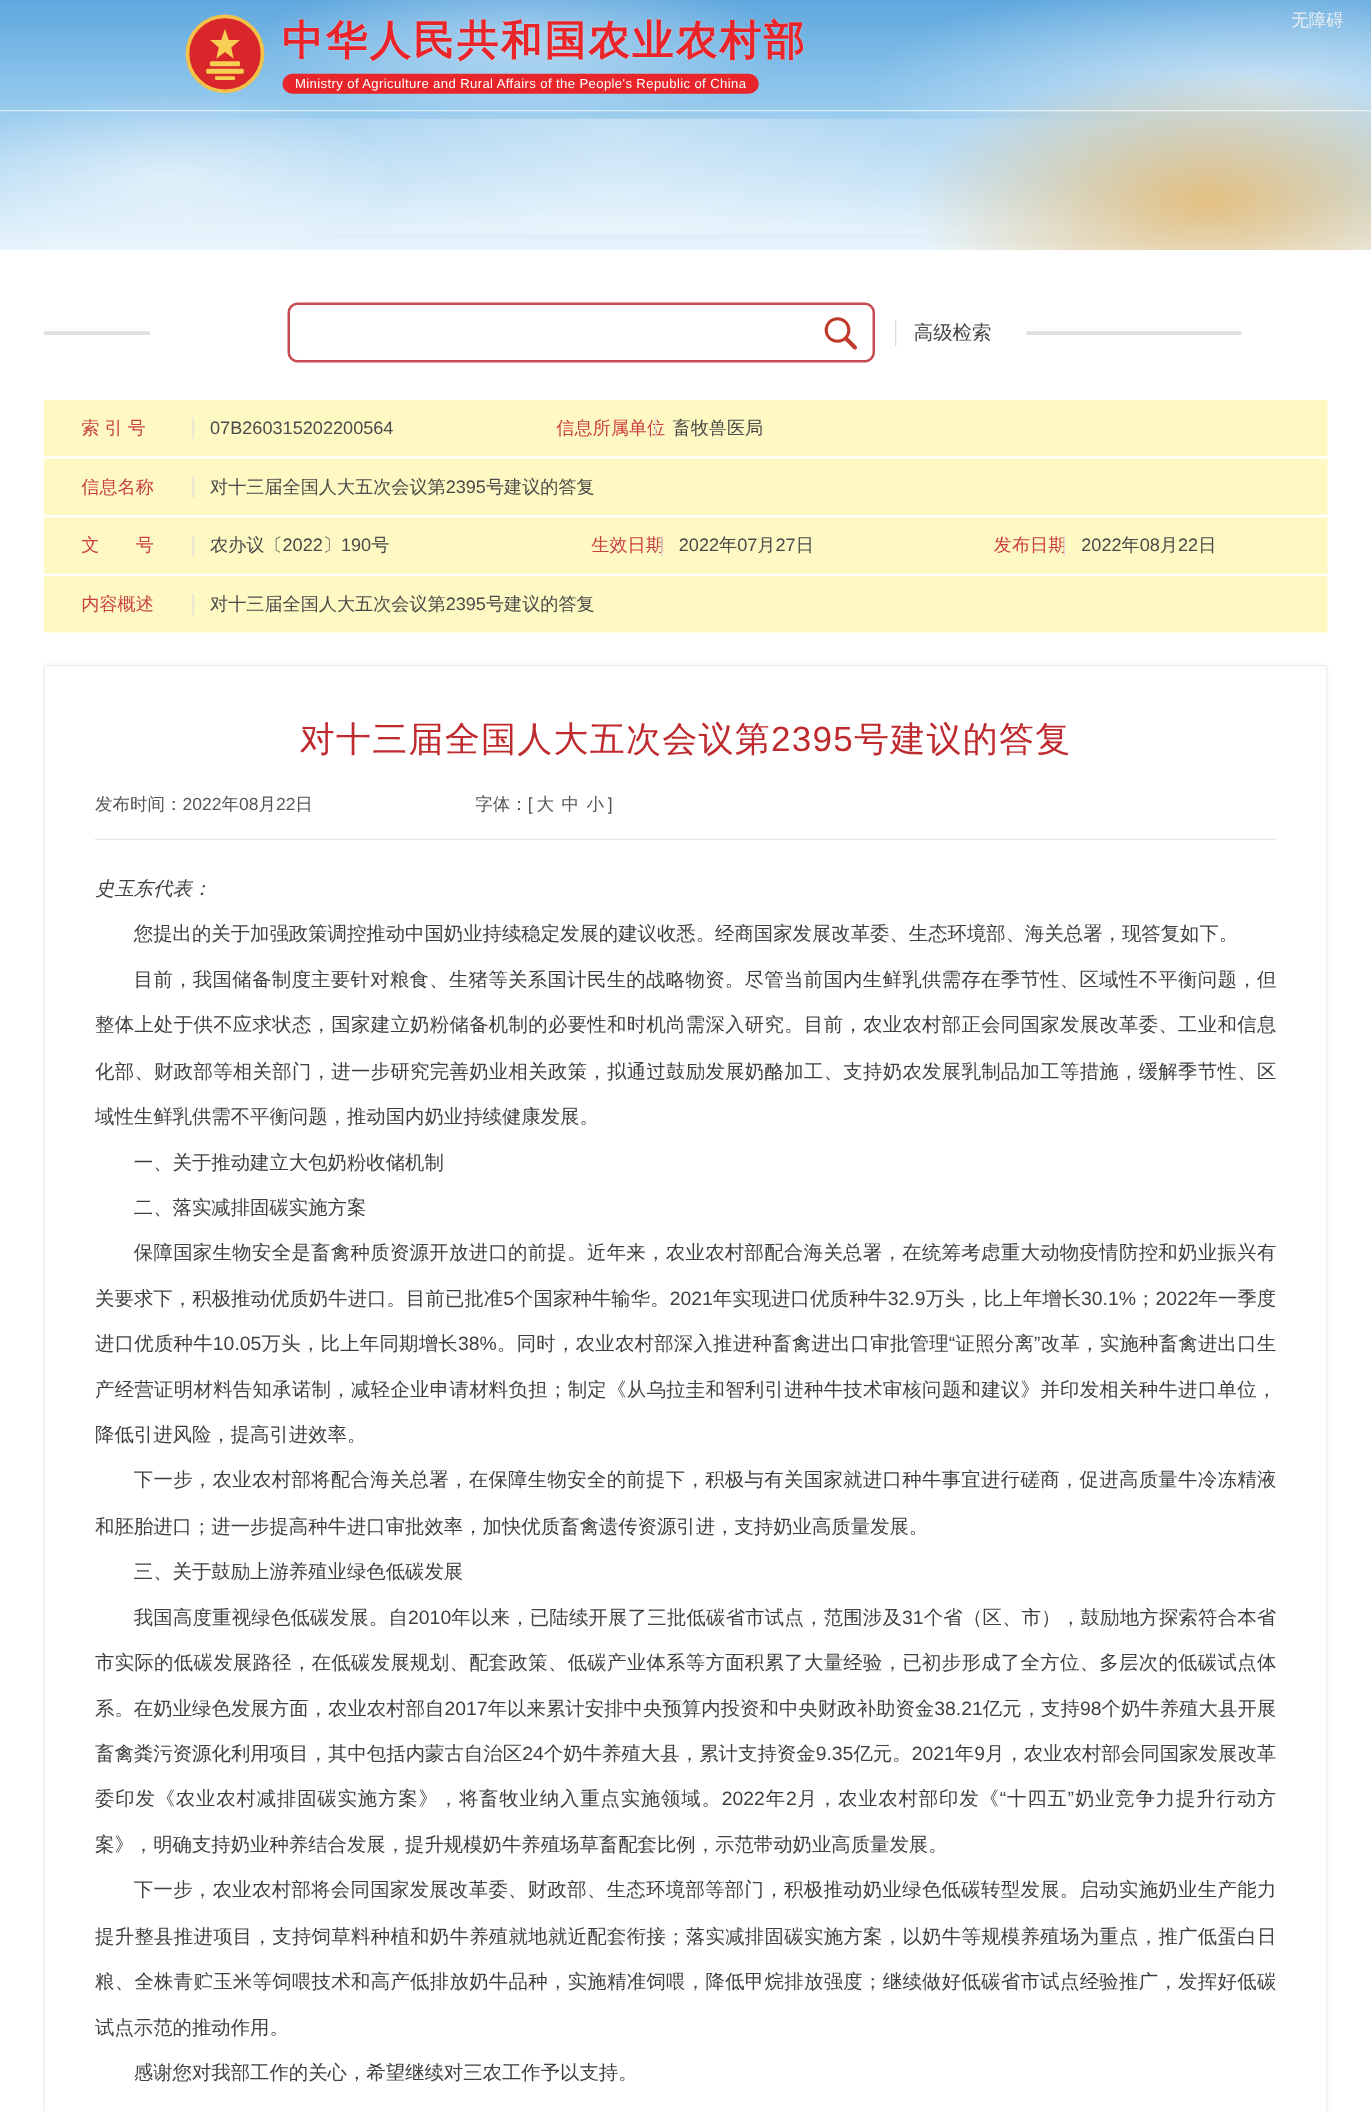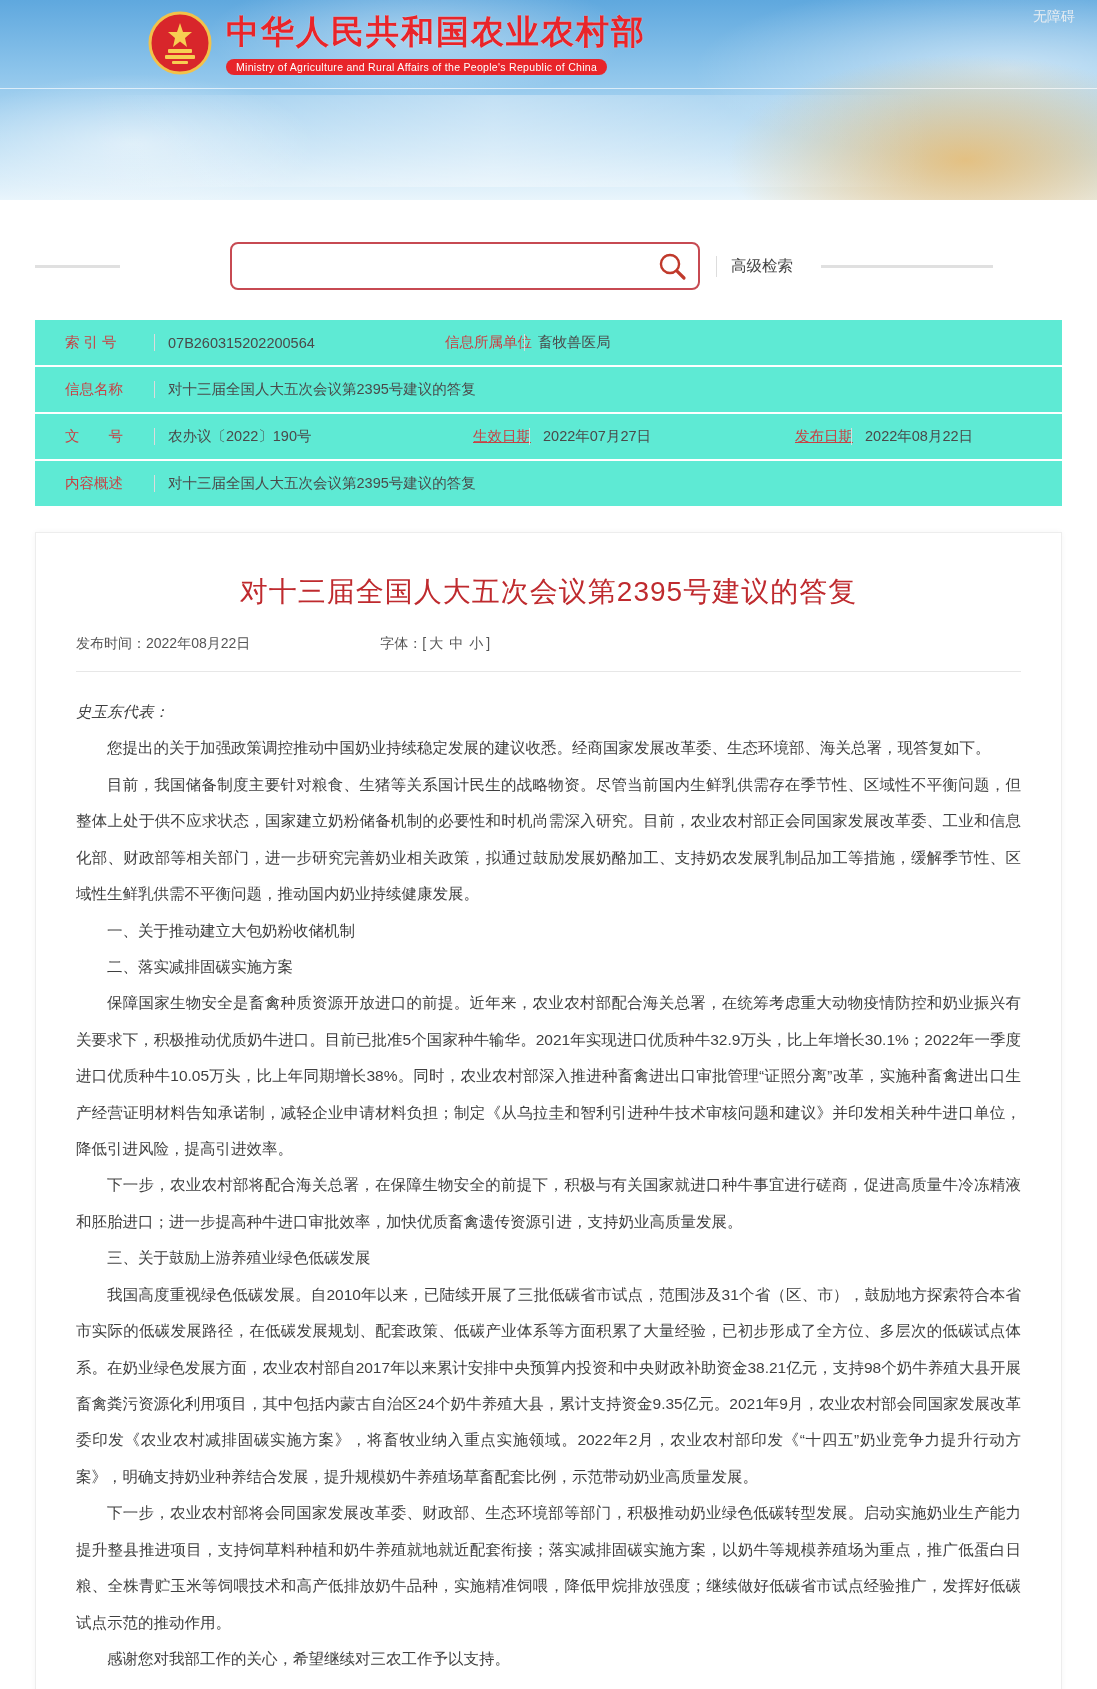--- a/index.html
+++ b/index.html
@@ -55,30 +55,30 @@
   .search-box input {
     flex:1; border:none; outline:none; height:100%; padding:0 14px; font-size:15px;
     background:transparent; color:#333;
   }
   .search-btn { width:52px; height:100%; border:none; background:transparent; cursor:pointer;
     display:flex; align-items:center; justify-content:center; }
   .adv-link { margin-left:16px; padding-left:14px; border-left:1px solid #ddd;
     font-size:15.5px; color:#444; text-decoration:none; cursor:pointer; white-space:nowrap; }
 
   
-  .meta-table { margin:0 35px; background:#5eead4; }
+  .meta-table { margin:0 35px; background:#fef9c3; }
   .meta-row { display:flex; align-items:center; min-height:45px; border-top:2px solid #fff; }
   .meta-row:first-child { border-top:none; }
   .meta-cell { display:flex; align-items:center; min-height:45px; }
   .meta-label { color:#c94043; font-size:14.5px; padding-left:30px; white-space:pre; }
   .meta-sep { width:1px; height:17px; background:#dcdcdc; margin-left:14px; }
   .meta-value { color:#4a4a4a; font-size:14.5px; padding-left:13px; }
   .w-380 { flex:0 0 380px; } .w-408 { flex:0 0 408px; } .w-322 { flex:0 0 322px; }
   .grow { flex:1 1 auto; }
-  .lab-95 { width:95px; } .lab-105 { width:105px; } .lab-72 { width:72px;text-decoration:underline; }
+  .lab-95 { width:95px; } .lab-105 { width:105px; } .lab-72 { width:72px; }
 
   
   .doc-card {
     margin:26px 35px 0 35px; background:#fff; border:1px solid #ededed;
     box-shadow:0 0 6px rgba(0,0,0,.04); padding:34px 40px 30px 40px; min-height:1135px;
   }
   .doc-title {
     text-align:center; color:#bf2a2e; font-size:28px; font-weight:500;
     letter-spacing:1px; margin:6px 0 24px 0;
   }

